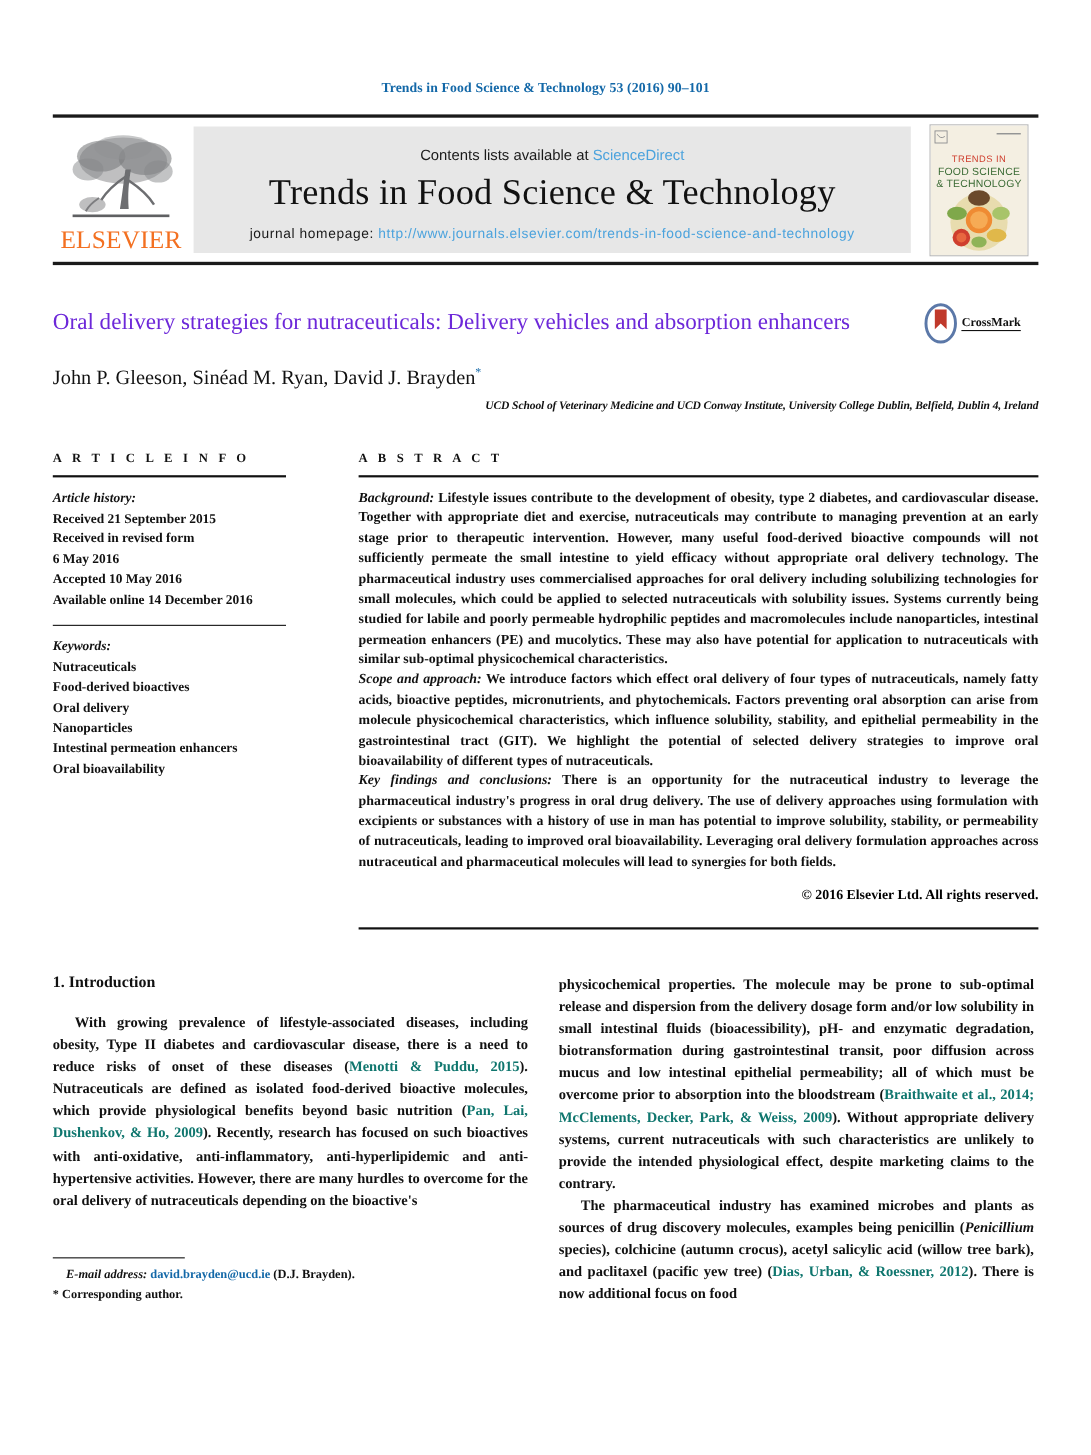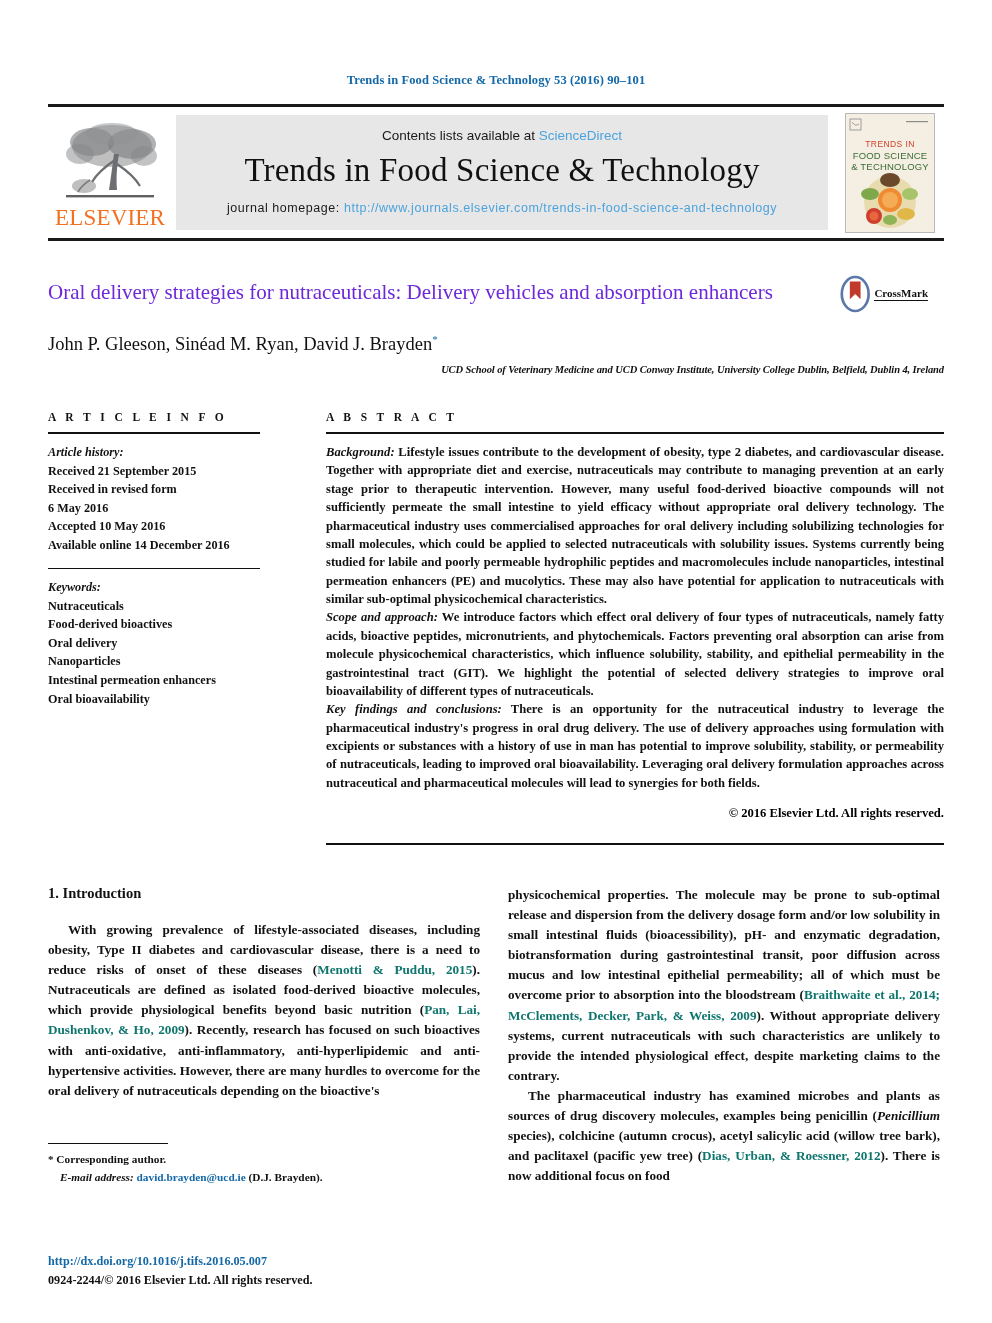--- a/index.html
+++ b/index.html
@@ -67,23 +67,23 @@
     line-height: 1;
     margin-top: -2px;
   }
   .masthead-center {
     flex: 1 1 auto;
     background: #e7e7e7;
     margin: 8px 8px 8px 4px;
     display: flex;
     flex-direction: column;
     align-items: center;
-    justify-content: center;
-    box-sizing: border-box;
-    padding: 6px 14px;
+    justify-content: flex-start;
+    box-sizing: border-box;
+    padding: 18px 14px;
   }
   .contents-line {
     font-family: "Liberation Sans", sans-serif;
     font-size: 13.5px;
     color: #1a1a1a;
     margin-bottom: 9px;
   }
   .contents-line .sd {
     color: #4ca3dd;
   }
@@ -454,34 +454,30 @@
   </div>
 
   <div class="body-cols">
 
     <div class="body-col">
       <h2 class="sec-title">1. Introduction</h2>
       <p class="body-text indent"><span>With growing prevalence of lifestyle-associated diseases, including obesity, Type II diabetes and cardiovascular disease, there is a need to reduce risks of onset of these diseases (</span><span class="ref">Menotti &amp; Puddu, 2015</span><span>). Nutraceuticals are defined as isolated food-derived bioactive molecules, which provide physiological benefits beyond basic nutrition (</span><span class="ref">Pan, Lai, Dushenkov, &amp; Ho, 2009</span><span>). Recently, research has focused on such bioactives with anti-oxidative, anti-inflammatory, anti-hyperlipidemic and anti-hypertensive activities. However, there are many hurdles to overcome for the oral delivery of nutraceuticals depending on the bioactive's</span></p>
 
       <div class="footnote">
         <div class="footnote-rule"></div>
-        <div class="footnote-text">
-          <span class="star">*</span><span> Corresponding author.</span>
-        </div>
         <div class="footnote-text" style="padding-left:12px">
           <span class="lbl">E-mail address:</span>
           <span class="mail">david.brayden@ucd.ie</span><span> (D.J. Brayden).</span>
         </div>
+        <div class="footnote-text">
+          <span class="star">*</span><span> Corresponding author.</span>
+        </div>
       </div>
     </div>
 
     <div class="body-col">
       <p class="body-text"><span>physicochemical properties. The molecule may be prone to sub-optimal release and dispersion from the delivery dosage form and/or low solubility in small intestinal fluids (bioacessibility), pH- and enzymatic degradation, biotransformation during gastrointestinal transit, poor diffusion across mucus and low intestinal epithelial permeability; all of which must be overcome prior to absorption into the bloodstream (</span><span class="ref">Braithwaite et al., 2014; McClements, Decker, Park, &amp; Weiss, 2009</span><span>). Without appropriate delivery systems, current nutraceuticals with such characteristics are unlikely to provide the intended physiological effect, despite marketing claims to the contrary.</span></p>
       <p class="body-text indent"><span>The pharmaceutical industry has examined microbes and plants as sources of drug discovery molecules, examples being penicillin (</span><span class="ital">Penicillium</span><span> species), colchicine (autumn crocus), acetyl salicylic acid (willow tree bark), and paclitaxel (pacific yew tree) (</span><span class="ref">Dias, Urban, &amp; Roessner, 2012</span><span>). There is now additional focus on food</span></p>
     </div>
   </div>
 
-  <div class="page-footer">
-    <div class="doi">http://dx.doi.org/10.1016/j.tifs.2016.05.007</div>
-    <div class="issn">0924-2244/© 2016 Elsevier Ltd. All rights reserved.</div>
-  </div>
 
 </div>
 
 </body></html>

